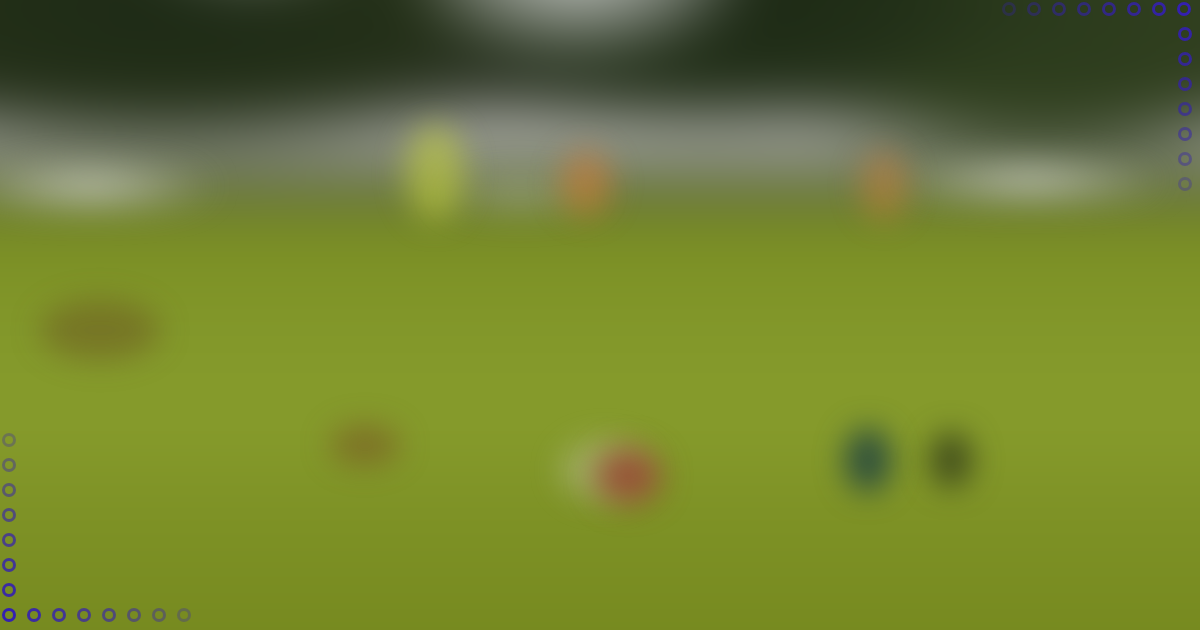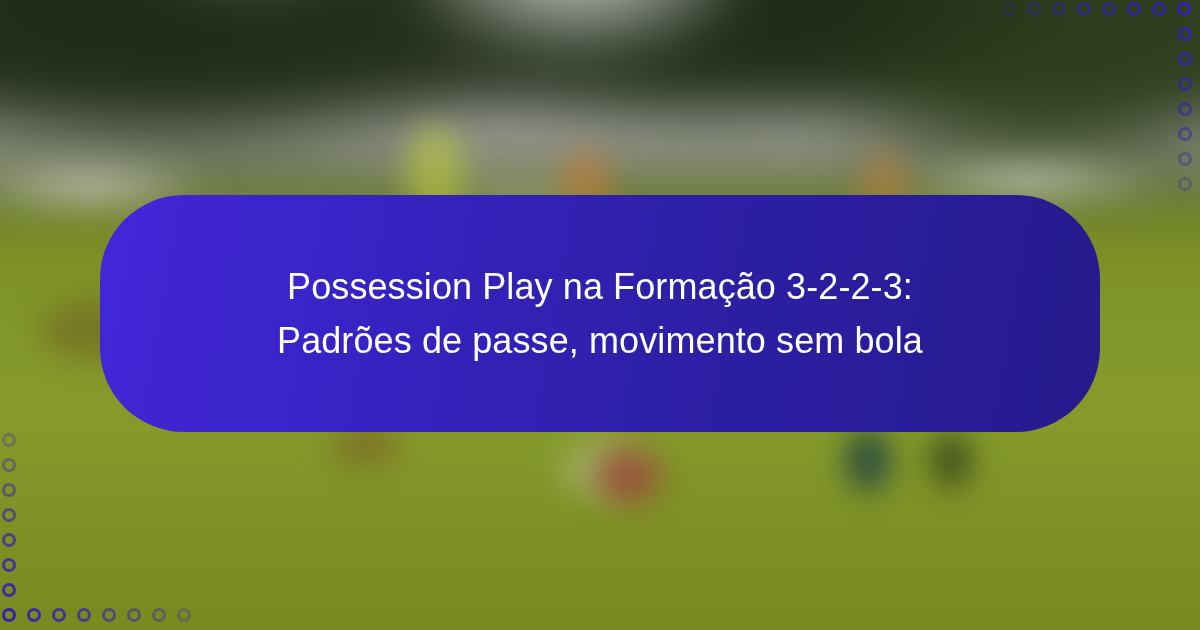--- a/index.html
+++ b/index.html
@@ -143,18 +143,14 @@
       <div class="dot" style="left: 177px; top: 608px; border-color: rgb(52, 32, 176); opacity: 0.3;"></div>
       <div class="dot" style="left: 2px; top: 433px; border-color: rgb(52, 32, 176); opacity: 0.3;"></div>
       <div class="dot" style="left: 2px; top: 458px; border-color: rgb(52, 32, 176); opacity: 0.4;"></div>
       <div class="dot" style="left: 2px; top: 483px; border-color: rgb(52, 32, 176); opacity: 0.5;"></div>
       <div class="dot" style="left: 2px; top: 508px; border-color: rgb(52, 32, 176); opacity: 0.6;"></div>
       <div class="dot" style="left: 2px; top: 533px; border-color: rgb(52, 32, 176); opacity: 0.7;"></div>
       <div class="dot" style="left: 2px; top: 558px; border-color: rgb(52, 32, 176); opacity: 0.8;"></div>
       <div class="dot" style="left: 2px; top: 583px; border-color: rgb(52, 32, 176); opacity: 0.9;"></div>
     </div>
 
-  <div class="title-card">
-    <div class="title-text">Possession Play na Formação 3-2-2-3:
-Padrões de passe, movimento sem bola</div>
-  </div>
 
 </div>
 
 </body></html>

